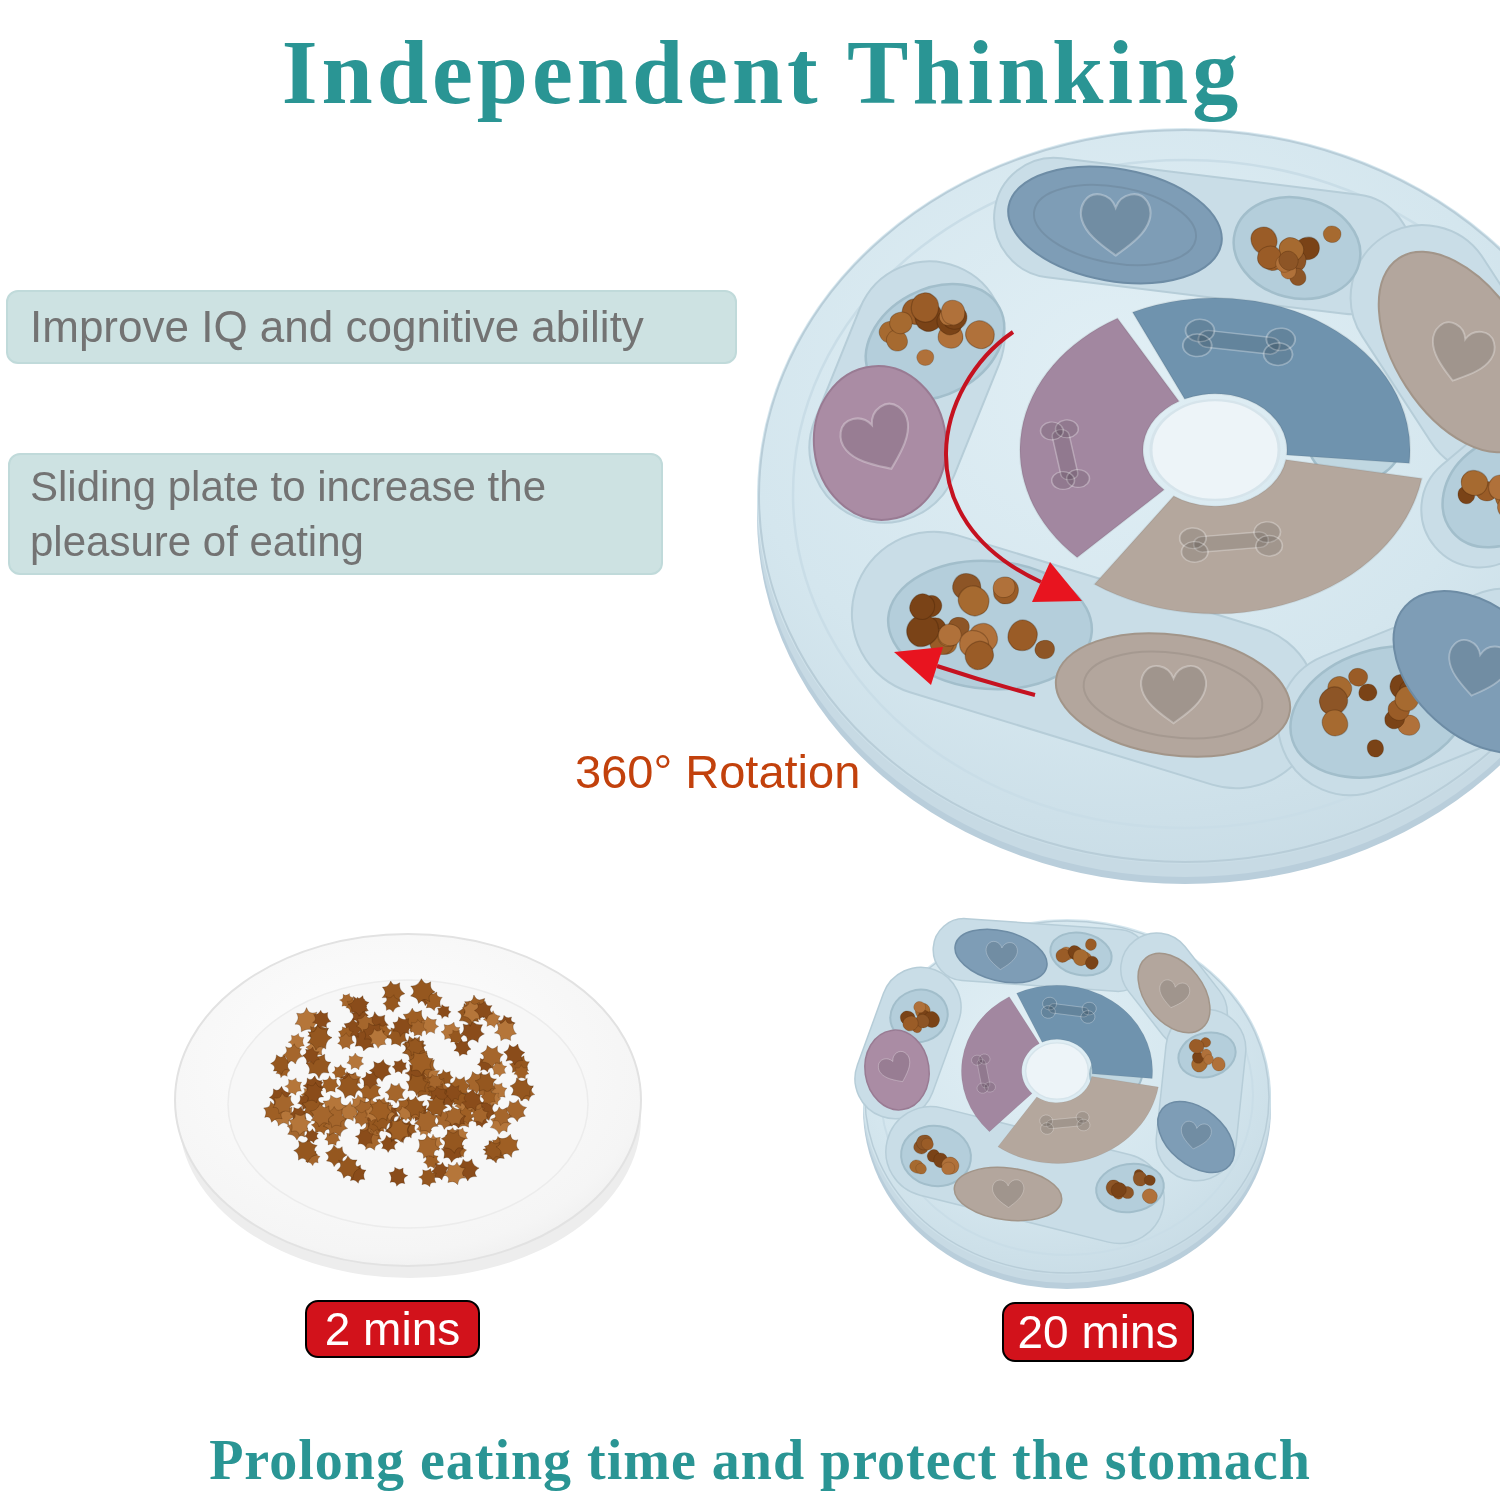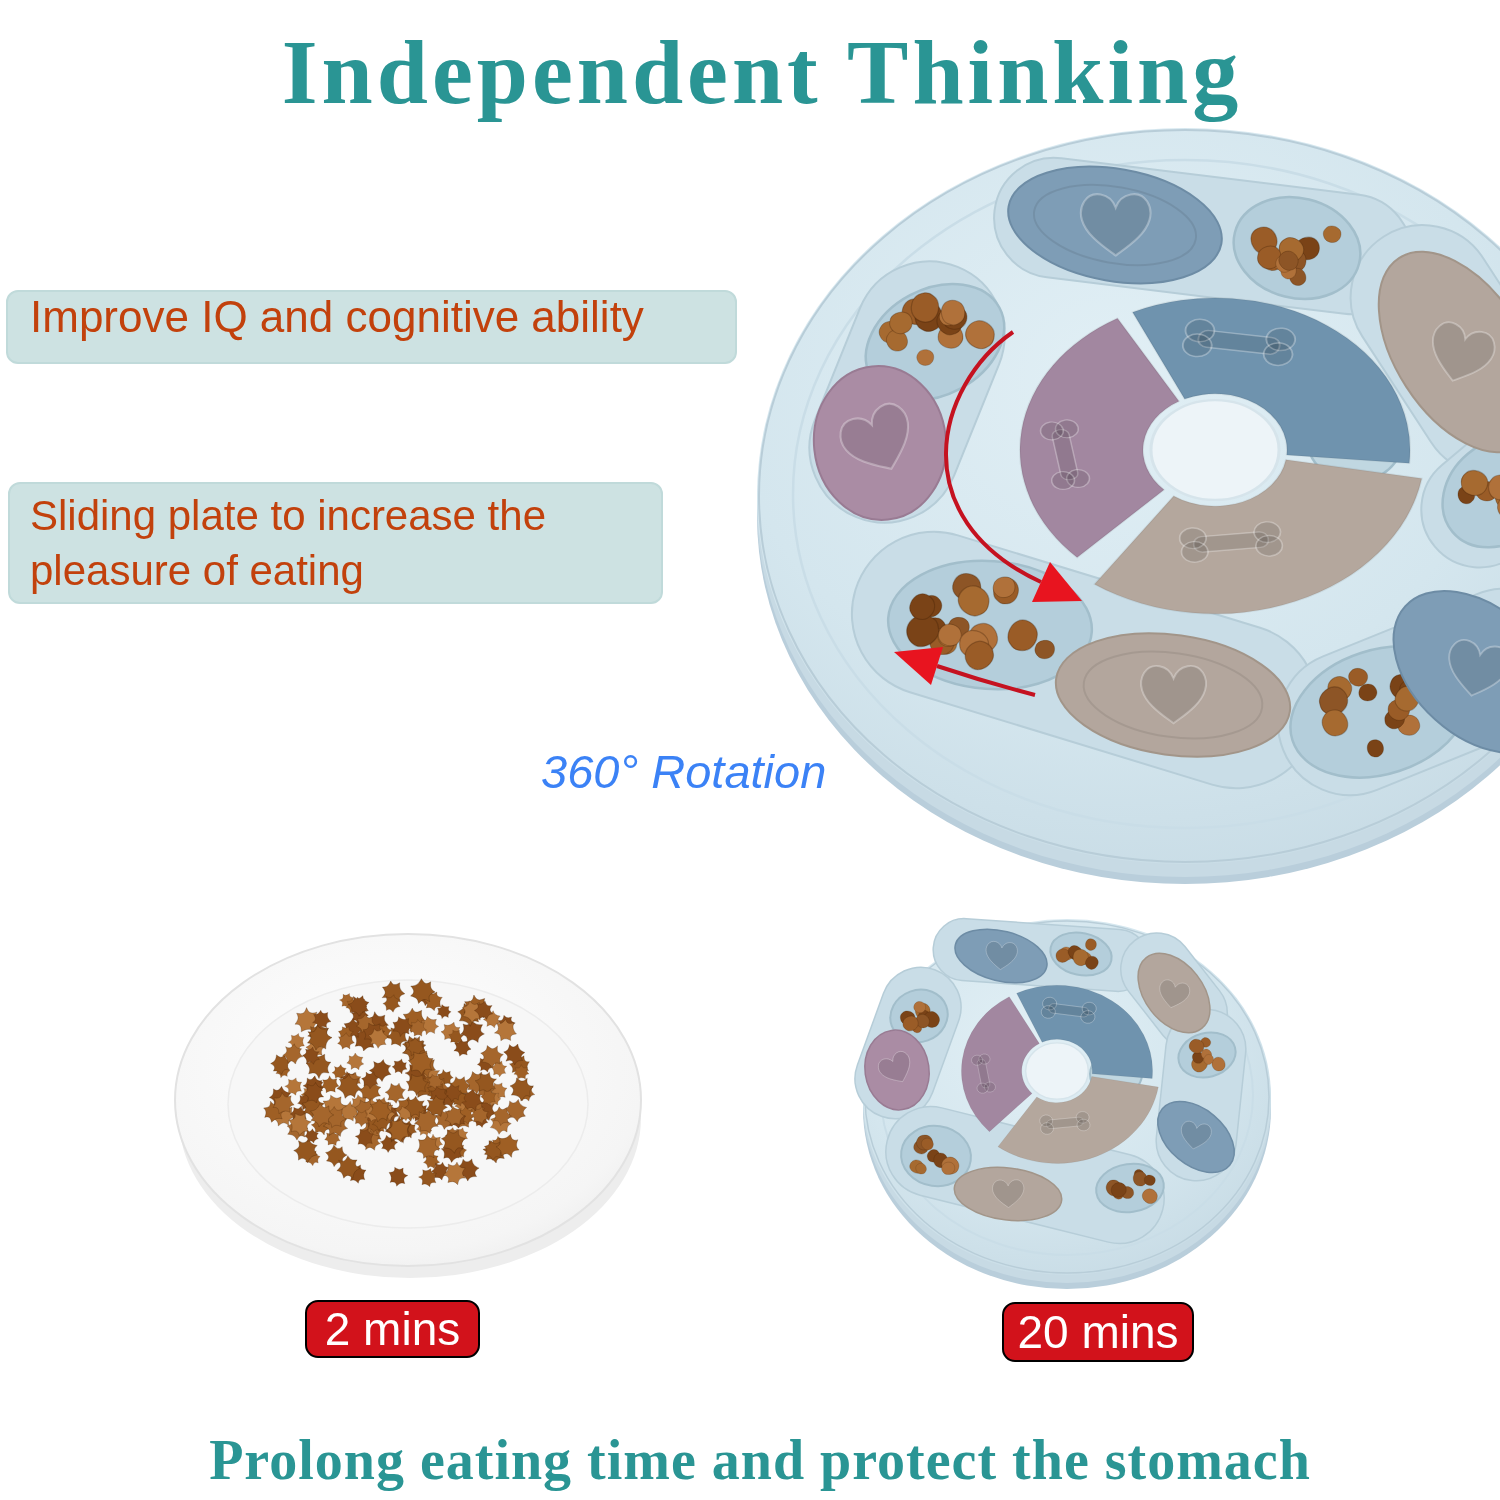--- a/index.html
+++ b/index.html
@@ -2,25 +2,25 @@
 <html><head>
 <meta charset="utf-8">
 <style>
   html,body{margin:0;padding:0;background:#fff;}
   .canvas{position:relative;width:1500px;height:1500px;background:#ffffff;overflow:hidden;
           font-family:"Liberation Sans",sans-serif;}
   .headline{position:absolute;top:10px;left:0;width:100%;margin:12px;text-align:center;
             font-family:"Liberation Serif",serif;font-weight:700;font-size:92px;
             letter-spacing:4px;color:#2a9594;line-height:1.1;}
   .callout{position:absolute;background:#cde2e2;border:2px solid #c0dada;border-radius:12px;
-           color:#c2410c;box-sizing:border-box;display:flex;align-items:flex-start;}
+           color:#737373;box-sizing:border-box;display:flex;align-items:center;}
   .callout-1{left:6px;top:290px;width:731px;height:74px;font-size:44px;padding:0 22px;}
-  .callout-2{left:8px;top:453px;width:655px;height:122px;font-size:42px;line-height:1.32;padding:4px 20px;margin-top:29px;}
+  .callout-2{left:8px;top:453px;width:655px;height:122px;font-size:42px;line-height:1.32;padding:4px 20px;}
   .callout-2 span{white-space:pre-line;}
-  .rotation-label{position:absolute;left:541px;top:744px;font-size:47px;color:#3b82f6;font-style:italic;}
+  .rotation-label{position:absolute;left:575px;top:744px;font-size:47px;color:#c2410c;}
   .badge{position:absolute;background:#d2121b;border:2px solid #000000;border-radius:13px;
          color:#ffffff;font-size:46px;font-weight:500;display:flex;align-items:center;
          justify-content:center;box-sizing:border-box;}
   .badge-left{left:305px;top:1300px;width:175px;height:58px;}
   .badge-right{left:1002px;top:1302px;width:192px;height:60px;}
   .footer-caption{position:absolute;top:1418px;left:0;width:100%;text-align:center;margin:10px;
             font-family:"Liberation Serif",serif;font-weight:700;font-size:56px;
             letter-spacing:1px;color:#2a9594;}
   svg{position:absolute;overflow:visible;}
   #big-toy{left:745px;top:120px;}

